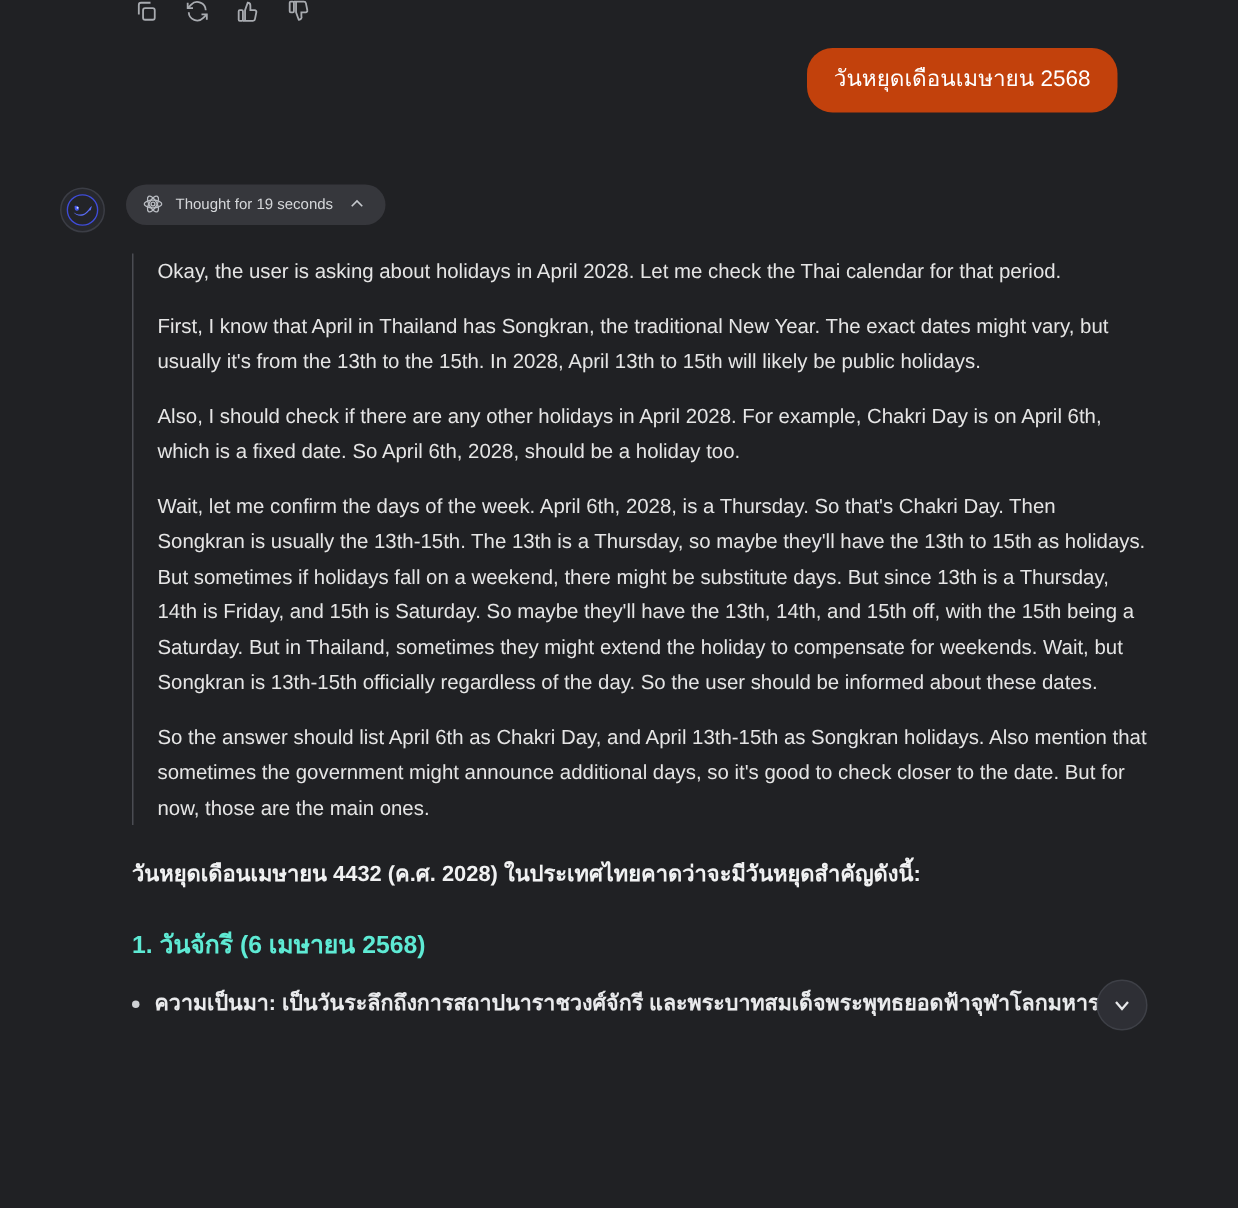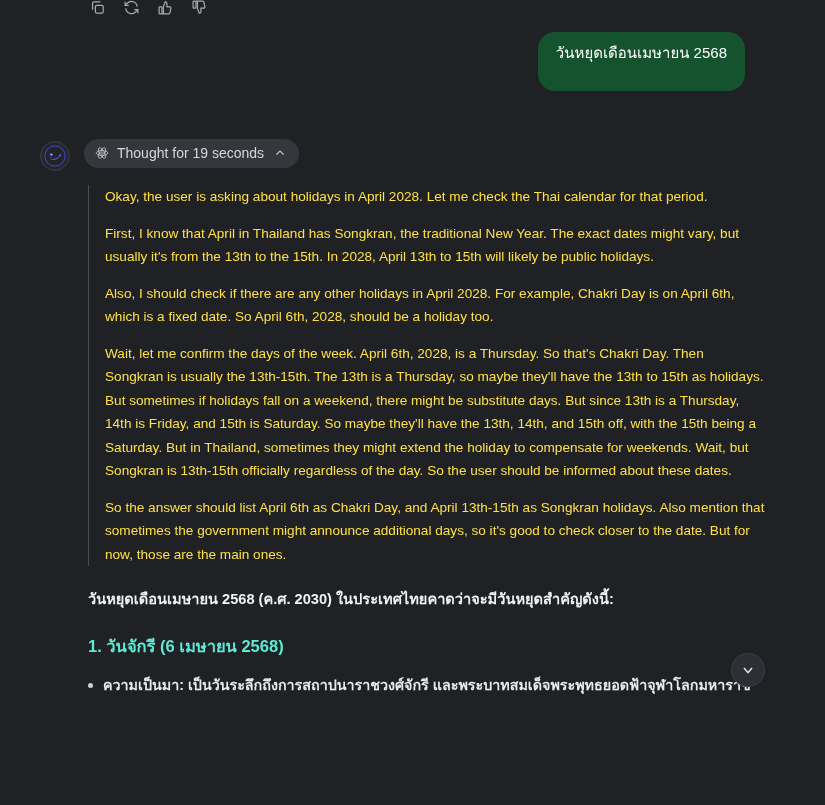--- a/index.html
+++ b/index.html
@@ -45,24 +45,24 @@
   .act-icon svg { width: 17px; height: 17px; display: block; }
 
   
   .user-row {
     display: flex;
     justify-content: flex-end;
     padding-top: 14px;
     padding-right: 20px;
   }
   .user-bubble {
-    background: #14532d;
+    background: #c2410c;
     color: #ffffff;
     border-radius: 17px;
-    padding: 11px 18px 28px;
+    padding: 11px 18px 12px;
     font-size: 15px;
     line-height: 1.35;
     max-width: 430px;
   }
 
   
   .assistant-row {
     display: flex;
     align-items: flex-start;
     gap: 14px;
@@ -80,40 +80,40 @@
   }
   .avatar svg { width: 22px; height: 22px; }
 
   .thought-badge {
     display: inline-flex;
     align-items: center;
     gap: 8px;
     background: #36373c;
     border-radius: 15px;
     padding: 6px 13px 7px 11px;
-    font-size: 14px;
+    font-size: 10px;
     color: #d5d7da;
     cursor: pointer;
     user-select: none;
   }
   .thought-badge .tb-icon { width: 14px; height: 14px; color: #b9bcc2; display:flex; }
   .thought-badge .tb-icon svg { width: 14px; height: 14px; }
   .thought-badge .tb-chevron { width: 12px; height: 12px; display:flex; color:#c6c9ce; margin-left:2px;}
   .thought-badge .tb-chevron svg { width: 12px; height: 12px; }
 
   
   .thinking {
     margin-left: 48px;
     margin-top: 14px;
     padding-left: 16px;
     border-left: 1px solid #4a4c52;
     max-width: 690px;
   }
   .thinking p {
-    color: #fde047;
+    color: #e5e5e5;
     font-size: 13.6px;
     line-height: 23.5px;
     margin-bottom: 13px;
   }
   .thinking p:last-child { margin-bottom: 11px; }
 
   
   .answer {
     margin-left: 48px;
     margin-top: 22px;
@@ -244,21 +244,21 @@
 
   <div class="thinking">
     <p>Okay, the user is asking about holidays in April 2028. Let me check the Thai calendar for that period.</p>
     <p>First, I know that April in Thailand has Songkran, the traditional New Year. The exact dates might vary, but usually it's from the 13th to the 15th. In 2028, April 13th to 15th will likely be public holidays.</p>
     <p>Also, I should check if there are any other holidays in April 2028. For example, Chakri Day is on April 6th, which is a fixed date. So April 6th, 2028, should be a holiday too.</p>
     <p>Wait, let me confirm the days of the week. April 6th, 2028, is a Thursday. So that's Chakri Day. Then Songkran is usually the 13th-15th. The 13th is a Thursday, so maybe they'll have the 13th to 15th as holidays. But sometimes if holidays fall on a weekend, there might be substitute days. But since 13th is a Thursday, 14th is Friday, and 15th is Saturday. So maybe they'll have the 13th, 14th, and 15th off, with the 15th being a Saturday. But in Thailand, sometimes they might extend the holiday to compensate for weekends. Wait, but Songkran is 13th-15th officially regardless of the day. So the user should be informed about these dates.</p>
     <p>So the answer should list April 6th as Chakri Day, and April 13th-15th as Songkran holidays. Also mention that sometimes the government might announce additional days, so it's good to check closer to the date. But for now, those are the main ones.</p>
   </div>
 
   <div class="answer">
-    <div class="answer-lead">วันหยุดเดือนเมษายน 2568 (ค.ศ. 2030) ในประเทศไทยคาดว่าจะมีวันหยุดสำคัญดังนี้:</div>
+    <div class="answer-lead">วันหยุดเดือนเมษายน 4432 (ค.ศ. 2028) ในประเทศไทยคาดว่าจะมีวันหยุดสำคัญดังนี้:</div>
     <div class="answer-h">1. วันจักรี (6 เมษายน 2568)</div>
     <div class="answer-li">
       <span class="bullet-dot"></span>
       <span>ความเป็นมา: เป็นวันระลึกถึงการสถาปนาราชวงศ์จักรี และพระบาทสมเด็จพระพุทธยอดฟ้าจุฬาโลกมหาราช</span>
     </div>
   </div>
 
 </div>
 
 <div class="scroll-btn">

